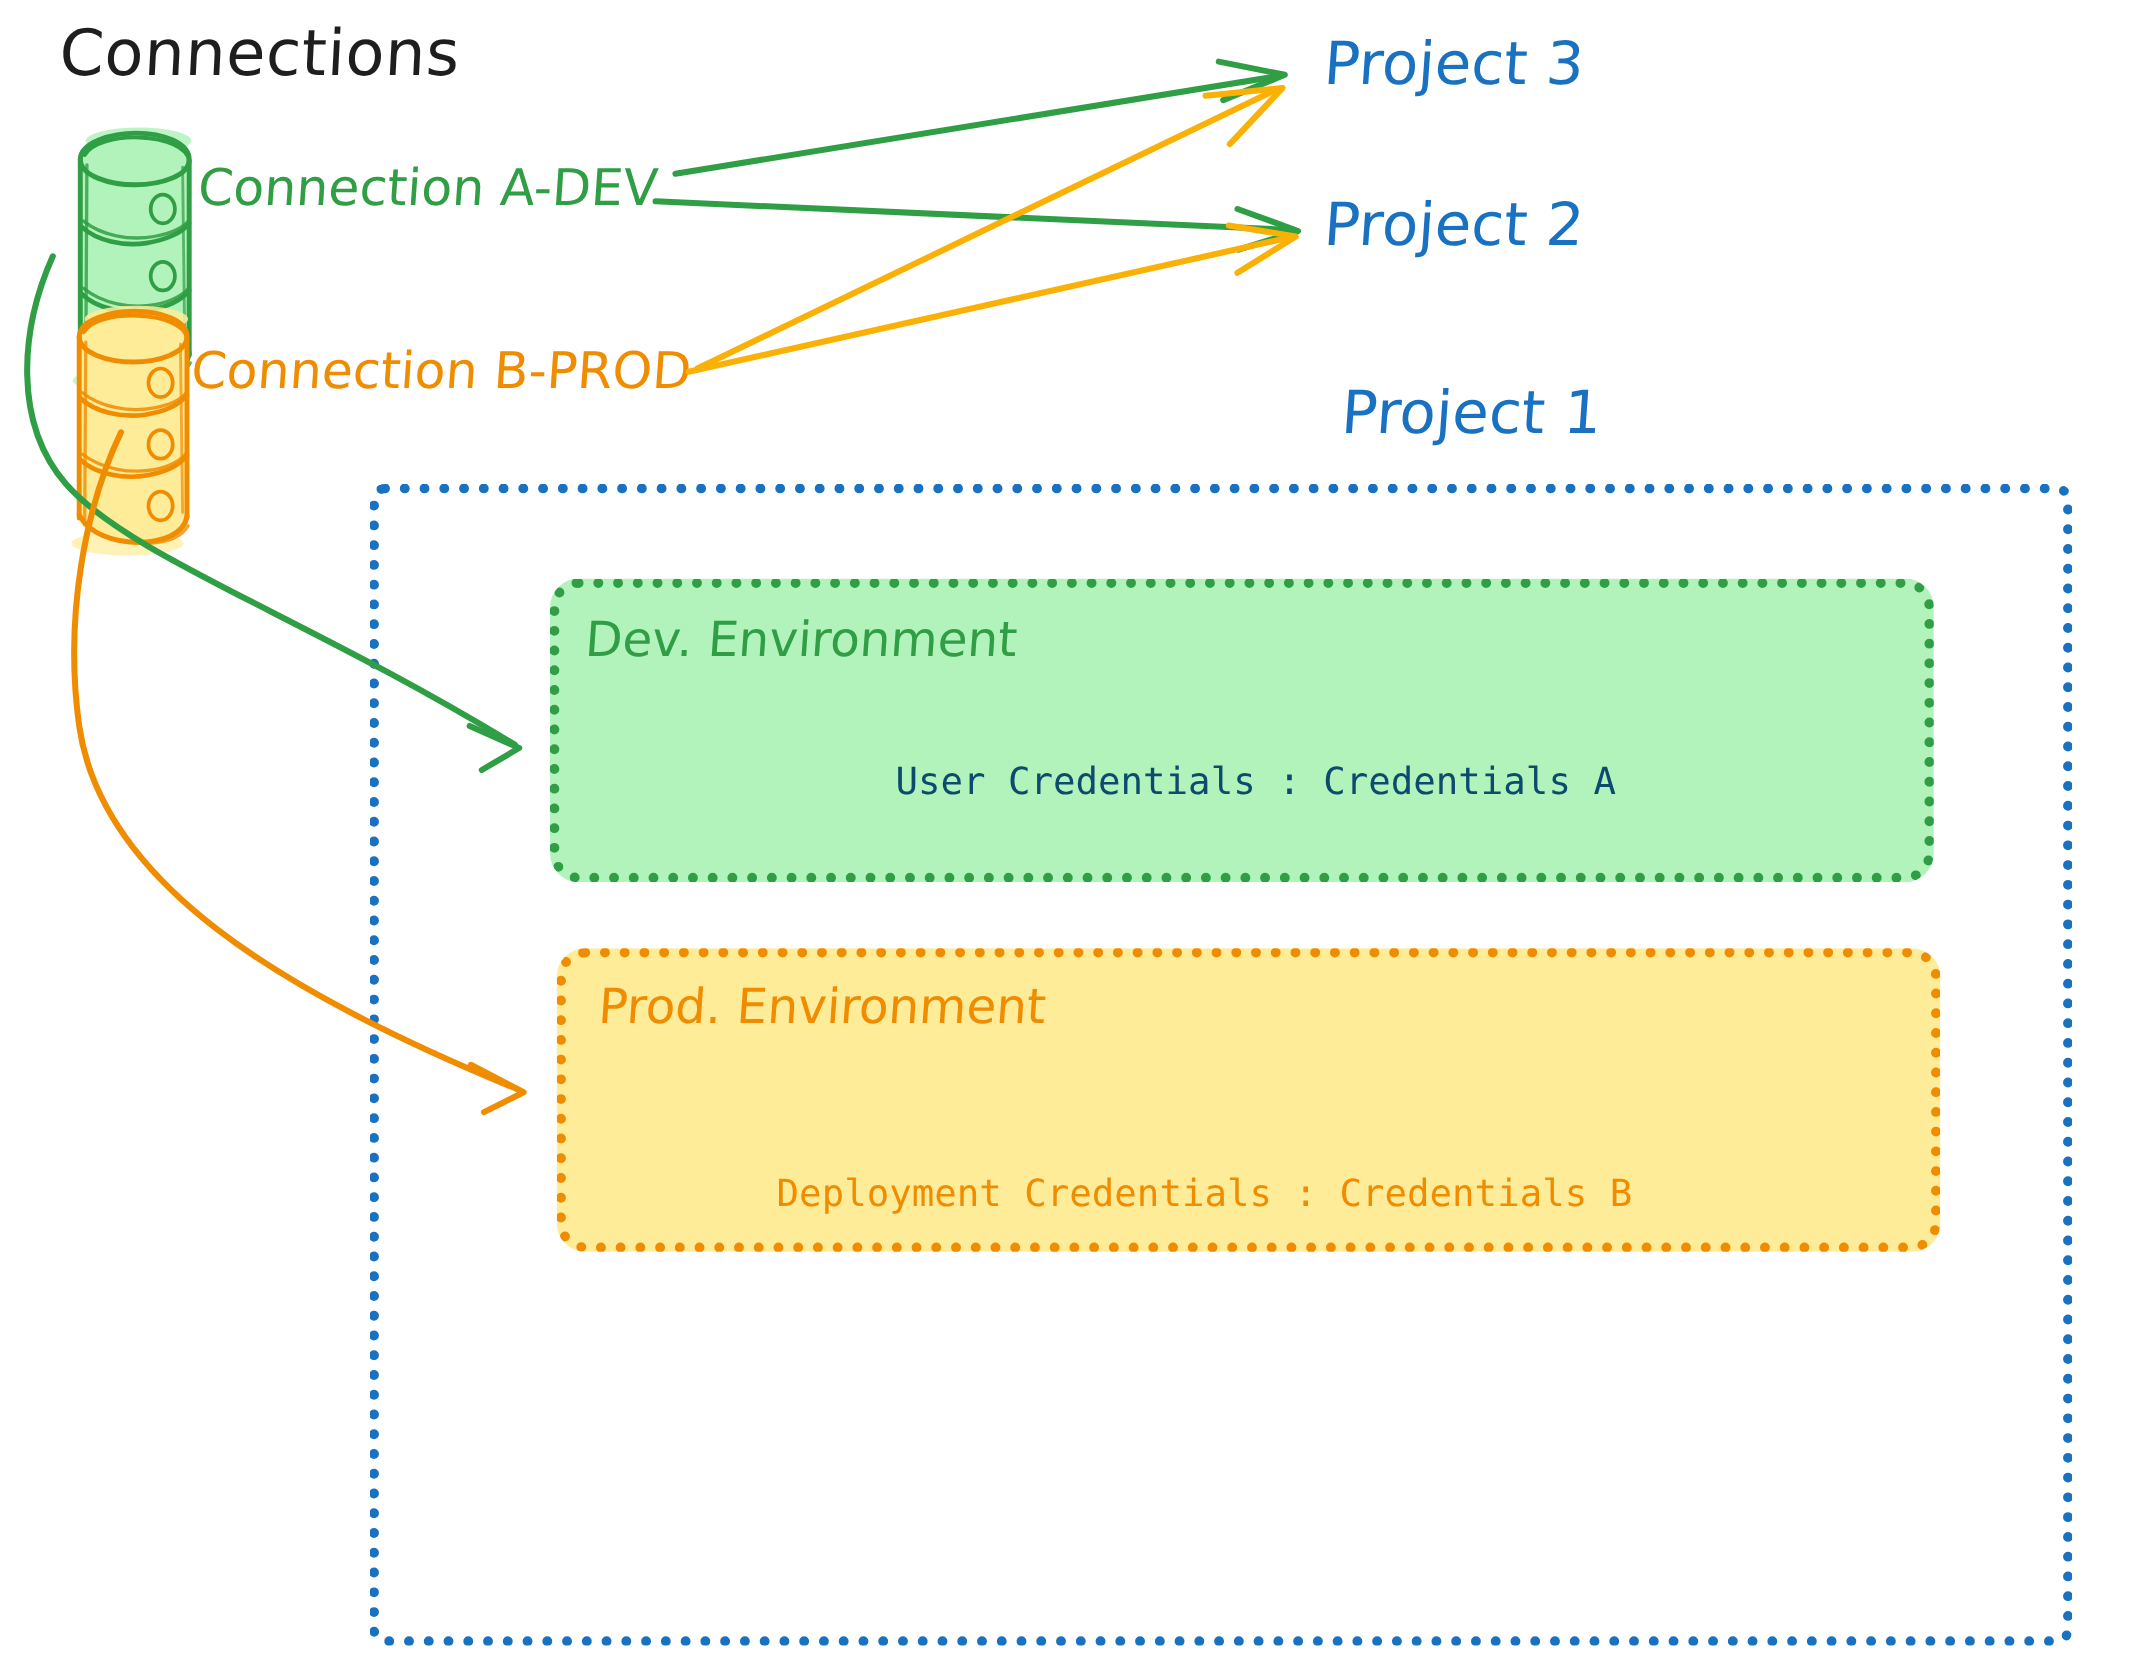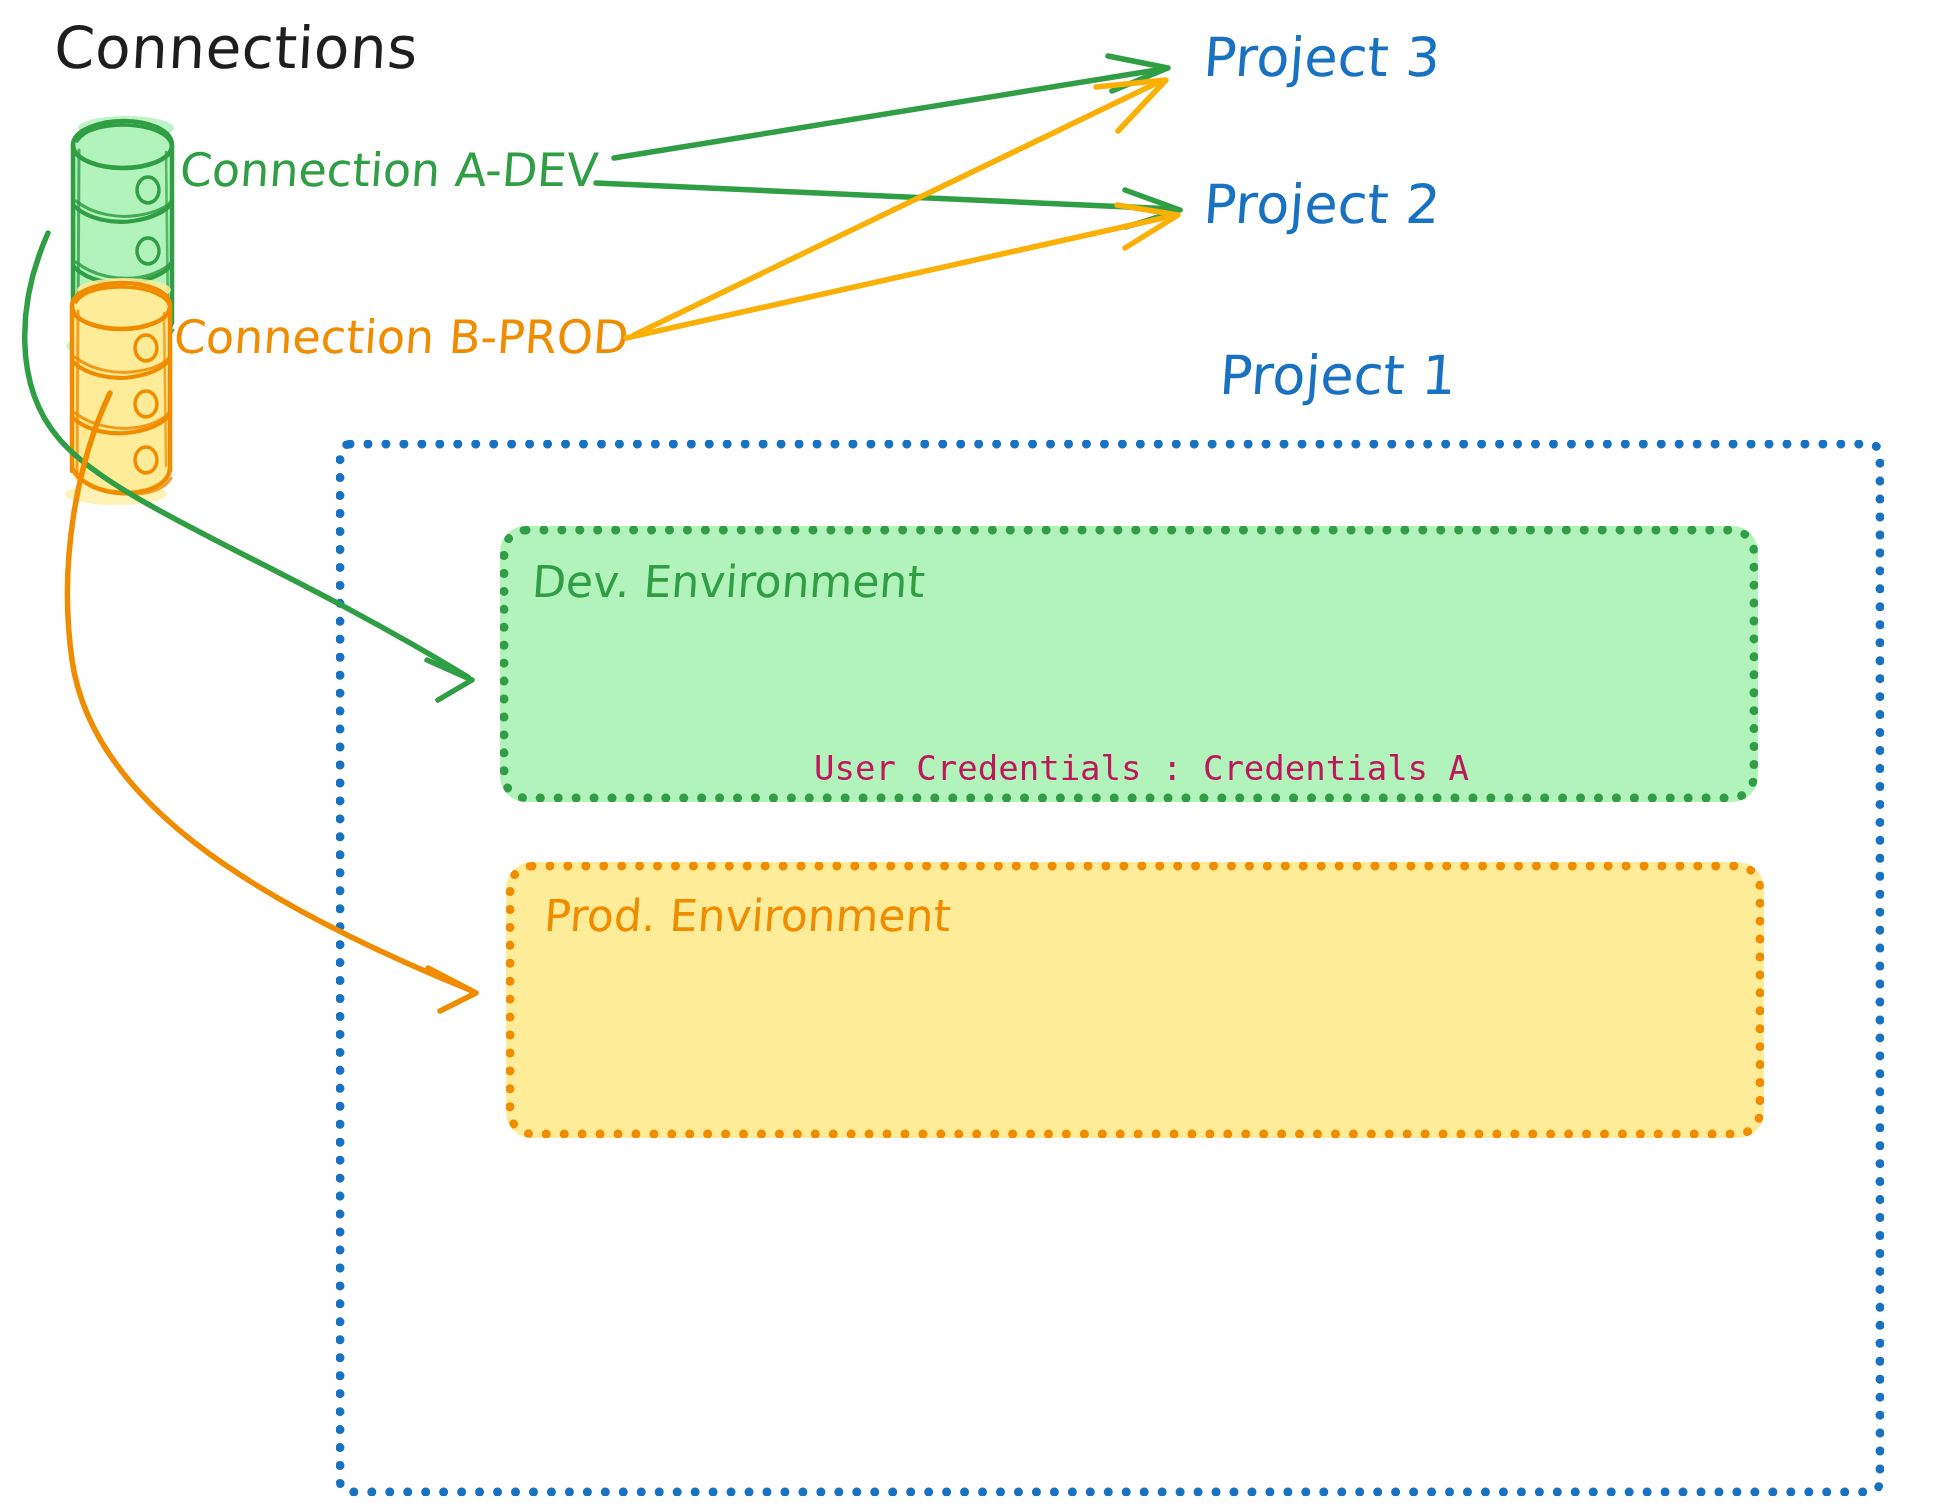--- a/index.html
+++ b/index.html
@@ -52,21 +52,21 @@
     font-size:44px; color:#f08c00;
     transform:skewX(-4deg);
   }
 
   .mono{
     position:absolute;
     font-family:"DejaVu Sans Mono", monospace;
     font-size:34px;
     white-space:nowrap;
   }
-  #dev-cred{ left:814px; top:748px; color:#be185d; }
+  #dev-cred{ left:814px; top:691px; color:#0c4a6e; }
   #prod-cred{ left:706px; top:1065px; color:#f08c00; }
 
   
   .box{position:absolute;box-sizing:border-box;}
   #project1-box{
     left:336px; top:440px; width:1548px; height:1056px;
     border:9px dotted #1971c2;
     border-radius:14px;
     background:transparent;
   }
@@ -91,20 +91,21 @@
   <div class="hand" id="title">Connections</div>
 
   <div class="box" id="project1-box"></div>
 
   <div class="box" id="dev-box"></div>
   <div class="hand" id="dev-env-label">Dev. Environment</div>
   <div class="mono" id="dev-cred">User Credentials : Credentials A</div>
 
   <div class="box" id="prod-box"></div>
   <div class="hand" id="prod-env-label">Prod. Environment</div>
+  <div class="mono" id="prod-cred">Deployment Credentials : Credentials B</div>
 
   <div class="hand proj" id="proj3">Project 3</div>
   <div class="hand proj" id="proj2">Project 2</div>
   <div class="hand proj" id="proj1">Project 1</div>
 
   <div class="hand" id="conn-a-label">Connection A-DEV</div>
   <div class="hand" id="conn-b-label">Connection B-PROD</div>
 
   <svg class="layer" viewBox="0 0 1948 1506">
 

